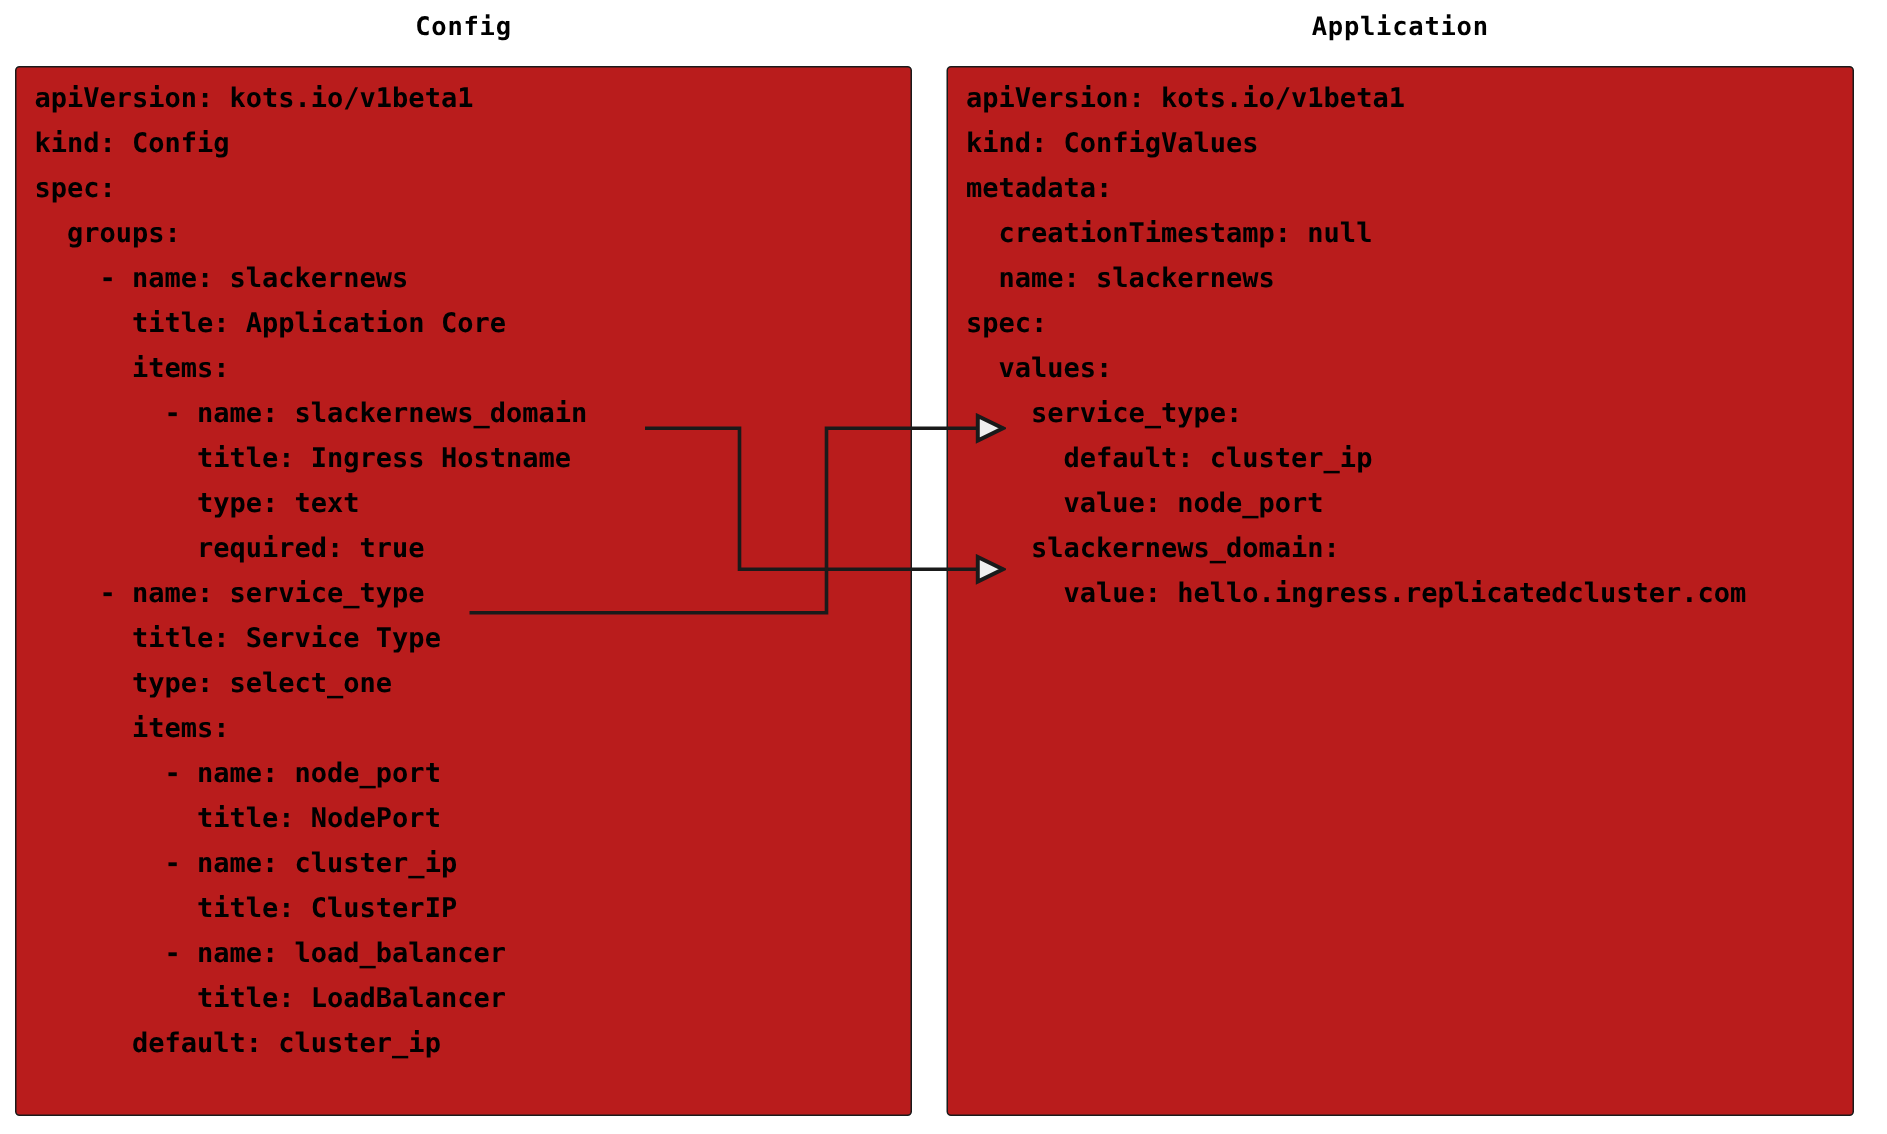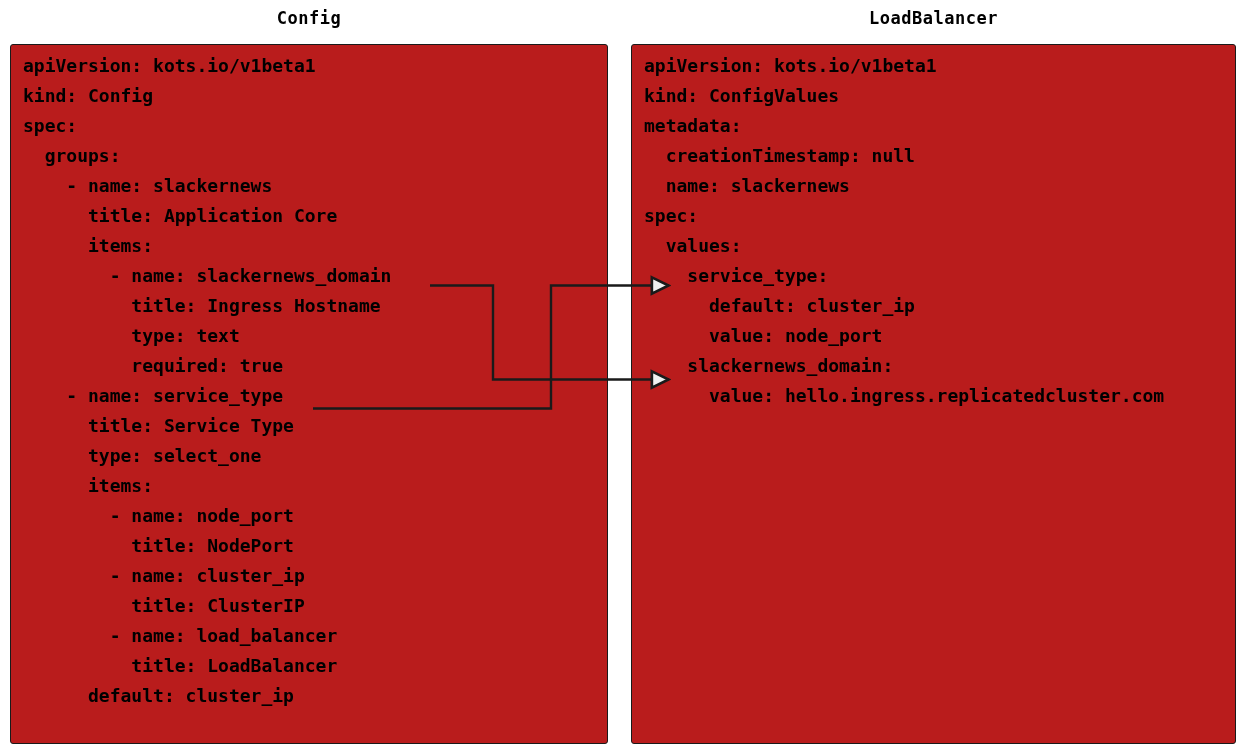--- a/index.html
+++ b/index.html
@@ -90,21 +90,21 @@
     pointer-events: none;
   }
 </style>
 </head>
 <body>
 
 <div class="stage">
 
   <div class="panel-title" id="title-config">Config</div>
 
-  <div class="panel-title" id="title-configvalues">LoadBalancer</div>
+  <div class="panel-title" id="title-configvalues">Application</div>
 
   <div class="panel" id="panel-config">
     <pre class="code-block">apiVersion: kots.io/v1beta1
 kind: Config
 spec:
   groups:
     - name: slackernews
       title: Application Core
       items:
         - name: slackernews_domain

